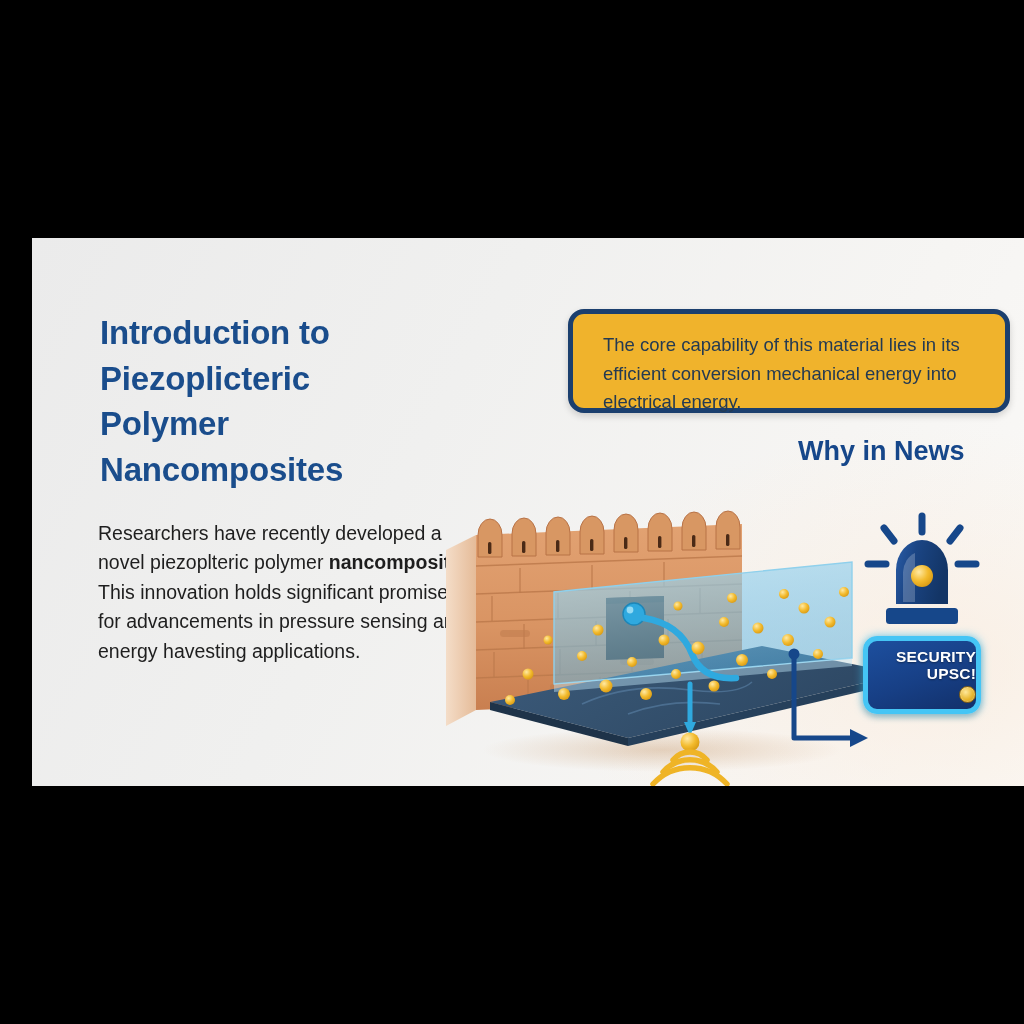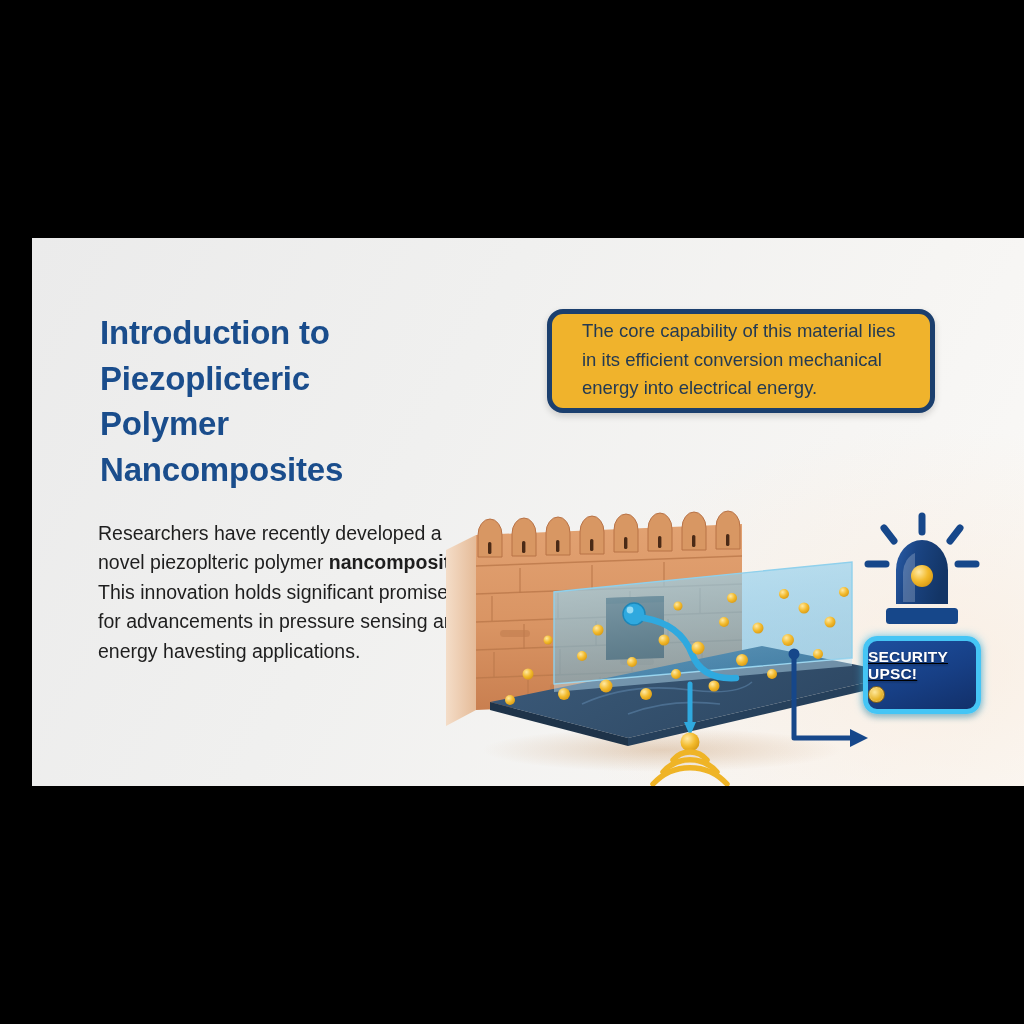--- a/index.html
+++ b/index.html
@@ -67,30 +67,30 @@
     width: 372px;
     font-size: 19.5px;
     line-height: 1.51;
     color: #1e1e1e;
   }
   #body-text b { font-weight: bold; }
 
   
   #callout {
     position: absolute;
-    left: 515px;
+    left: 536px;
     top: 71px;
-    width: 388px;
+    width: 442px;
     height: 104px;
     box-sizing: border-box;
     background: #f0b32c;
     border: 5px solid #1b3f6e;
     border-radius: 16px;
     box-shadow: 0 3px 7px rgba(0,0,0,0.16);
-    padding: 3px 22px 0 30px;
+    padding: 17px 22px 0 30px;
   }
   #callout .ctext {
     font-size: 18.5px;
     line-height: 1.55;
     color: #243a52;
   }
 
   
   #why-news {
     position: absolute;
@@ -130,24 +130,23 @@
     top: 398px;
     width: 118px;
     height: 78px;
     box-sizing: border-box;
     border-radius: 14px;
     background: linear-gradient(160deg, #1d4f9e 0%, #173f85 55%, #12306a 100%);
     border: 5px solid #45c5f5;
     box-shadow: 0 0 10px rgba(69,197,245,0.75), 0 3px 6px rgba(0,0,0,0.25);
     display: flex;
     flex-direction: column;
-    align-items: flex-start;
+    align-items: flex-end;
     justify-content: center;
     padding-top: 2px;
-    text-decoration: underline;
   }
   #alert-badge .line {
     color: #ffffff;
     font-weight: bold;
     font-size: 15.5px;
     line-height: 1.08;
     letter-spacing: 0.2px;
     text-shadow: 0 1px 2px rgba(0,0,0,0.4);
   }
   #alert-badge .seal {
@@ -171,20 +170,21 @@
   <div id="slide">
 
     <div id="title">Introduction to Piezoplicteric Polymer Nancomposites</div>
 
     <div id="body-text"><span>Researchers have recently developed a novel piezoplteric polymer </span><b>nancomposite</b><span>. This innovation holds significant promise for advancements in pressure sensing and energy havesting applications.</span></div>
 
     <div id="callout">
       <div class="ctext">The core capability of this material lies in its efficient conversion mechanical energy into electrical energy.</div>
     </div>
 
+    <div id="why-news">Why in News</div>
 
     <div id="illustration">
       <svg width="624" height="298" viewBox="0 0 624 298">
         <defs>
           <linearGradient id="brickFront" x1="0" y1="0" x2="0" y2="1">
             <stop offset="0%" stop-color="#e2a272"></stop>
             <stop offset="55%" stop-color="#d99463"></stop>
             <stop offset="100%" stop-color="#c97f50"></stop>
           </linearGradient>
           <linearGradient id="brickSide" x1="0" y1="0" x2="1" y2="0">

